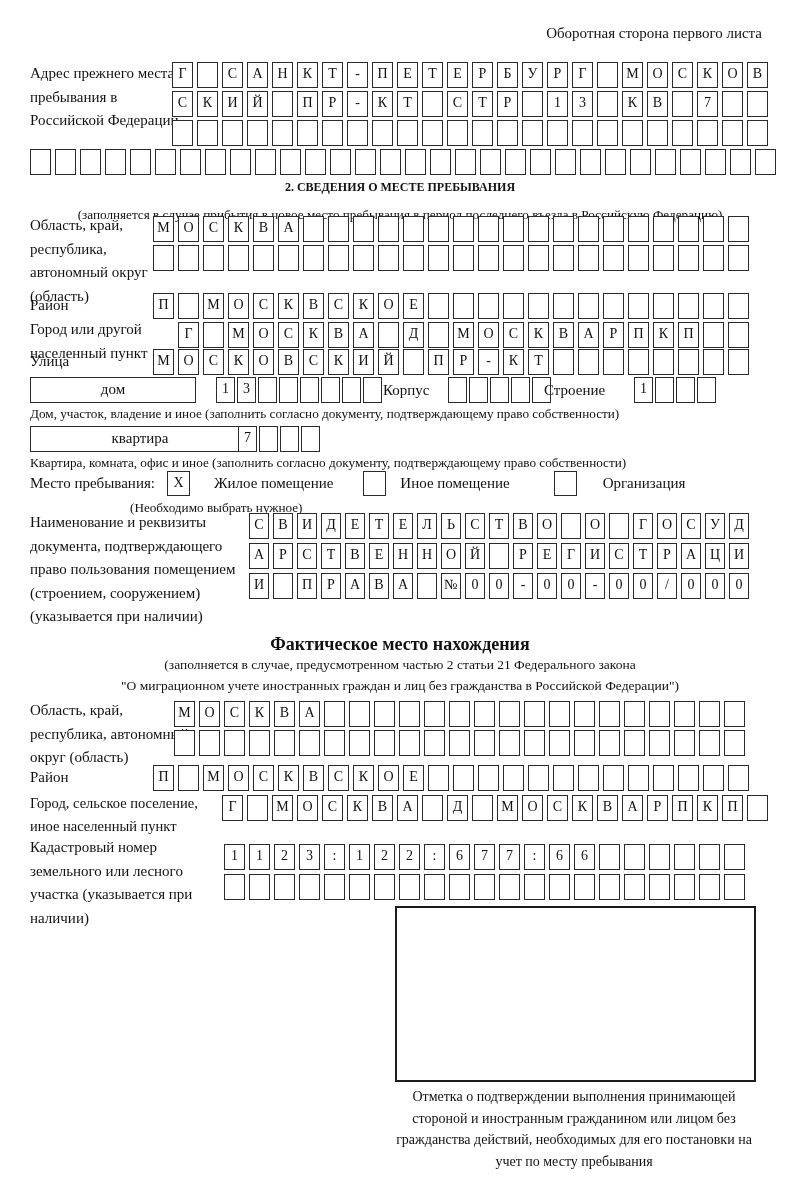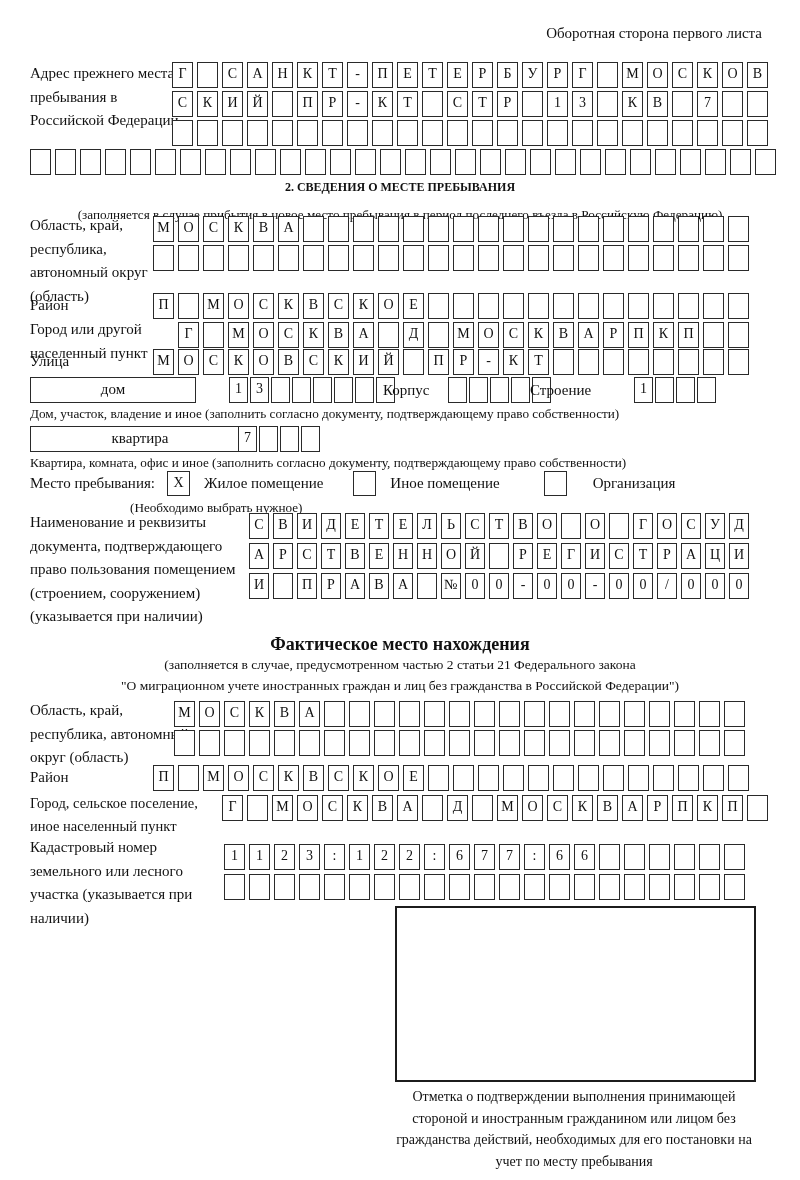--- a/index.html
+++ b/index.html
@@ -59,35 +59,35 @@
 <div class="abs lbl" style="left:30px;top:294px;">Район</div>
 <div class="cellrow" style="left:153px;top:293px;"><span class="cell">П</span><span class="cell">&nbsp;</span><span class="cell">М</span><span class="cell">О</span><span class="cell">С</span><span class="cell">К</span><span class="cell">В</span><span class="cell">С</span><span class="cell">К</span><span class="cell">О</span><span class="cell">Е</span><span class="cell">&nbsp;</span><span class="cell">&nbsp;</span><span class="cell">&nbsp;</span><span class="cell">&nbsp;</span><span class="cell">&nbsp;</span><span class="cell">&nbsp;</span><span class="cell">&nbsp;</span><span class="cell">&nbsp;</span><span class="cell">&nbsp;</span><span class="cell">&nbsp;</span><span class="cell">&nbsp;</span><span class="cell">&nbsp;</span><span class="cell">&nbsp;</span></div>
 
 <div class="abs lbl" style="left:30px;top:318px;width:135px;">Город или другой населенный пункт</div>
 <div class="cellrow" style="left:178px;top:322px;"><span class="cell">Г</span><span class="cell">&nbsp;</span><span class="cell">М</span><span class="cell">О</span><span class="cell">С</span><span class="cell">К</span><span class="cell">В</span><span class="cell">А</span><span class="cell">&nbsp;</span><span class="cell">Д</span><span class="cell">&nbsp;</span><span class="cell">М</span><span class="cell">О</span><span class="cell">С</span><span class="cell">К</span><span class="cell">В</span><span class="cell">А</span><span class="cell">Р</span><span class="cell">П</span><span class="cell">К</span><span class="cell">П</span><span class="cell">&nbsp;</span><span class="cell">&nbsp;</span></div>
 
 <div class="abs lbl" style="left:30px;top:350px;">Улица</div>
 <div class="cellrow" style="left:153px;top:349px;"><span class="cell">М</span><span class="cell">О</span><span class="cell">С</span><span class="cell">К</span><span class="cell">О</span><span class="cell">В</span><span class="cell">С</span><span class="cell">К</span><span class="cell">И</span><span class="cell">Й</span><span class="cell">&nbsp;</span><span class="cell">П</span><span class="cell">Р</span><span class="cell">-</span><span class="cell">К</span><span class="cell">Т</span><span class="cell">&nbsp;</span><span class="cell">&nbsp;</span><span class="cell">&nbsp;</span><span class="cell">&nbsp;</span><span class="cell">&nbsp;</span><span class="cell">&nbsp;</span><span class="cell">&nbsp;</span><span class="cell">&nbsp;</span></div>
 
 <div class="fieldbox" style="left:30px;top:377px;width:166px;">дом</div>
-<div class="cellrow tight" style="left:201px;top:377px;padding-left:28px;"><span class="cell">1</span><span class="cell">3</span><span class="cell">&nbsp;</span><span class="cell">&nbsp;</span><span class="cell">&nbsp;</span><span class="cell">&nbsp;</span><span class="cell">&nbsp;</span><span class="cell">&nbsp;</span></div>
+<div class="cellrow tight" style="left:188px;top:377px;padding-left:28px;"><span class="cell">1</span><span class="cell">3</span><span class="cell">&nbsp;</span><span class="cell">&nbsp;</span><span class="cell">&nbsp;</span><span class="cell">&nbsp;</span><span class="cell">&nbsp;</span><span class="cell">&nbsp;</span></div>
 <div class="inline-lbl" style="left:383px;top:377px;">Корпус</div>
 <div class="cellrow tight" style="left:448px;top:377px;"><span class="cell">&nbsp;</span><span class="cell">&nbsp;</span><span class="cell">&nbsp;</span><span class="cell">&nbsp;</span><span class="cell">&nbsp;</span></div>
-<div class="inline-lbl" style="left:530px;top:377px;">Строение</div>
+<div class="inline-lbl" style="left:544px;top:377px;">Строение</div>
 <div class="cellrow tight" style="left:634px;top:377px;"><span class="cell">1</span><span class="cell">&nbsp;</span><span class="cell">&nbsp;</span><span class="cell">&nbsp;</span></div>
 <div class="abs cap" style="left:30px;top:406px;">Дом, участок, владение и иное (заполнить согласно документу, подтверждающему право собственности)</div>
 
 <div class="fieldbox" style="left:30px;top:426px;width:220px;">квартира</div>
 <div class="cellrow tight" style="left:238px;top:426px;"><span class="cell">7</span><span class="cell">&nbsp;</span><span class="cell">&nbsp;</span><span class="cell">&nbsp;</span></div>
 <div class="abs cap" style="left:30px;top:455px;">Квартира, комната, офис и иное (заполнить согласно документу, подтверждающему право собственности)</div>
 
 <div class="mesto-row">
   <span>Место пребывания:</span>
   <span class="cb" style="margin-left:12px;">X</span>
-  <span style="margin-left:14px;">Жилое помещение</span>
+  <span style="margin-left:24px;">Жилое помещение</span>
   <span class="cb" style="margin-left:30px;"></span>
   <span style="margin-left:14px;">Иное помещение</span>
   <span class="cb" style="margin-left:44px;"></span>
   <span style="margin-left:26px;">Организация</span>
 </div>
 <div class="abs cap" style="left:130px;top:500px;width:400px;text-align:left;">(Необходимо выбрать нужное)</div>
 
 <div class="abs lbl" style="left:30px;top:511px;width:215px;">Наименование и реквизиты документа, подтверждающего право пользования помещением (строением, сооружением) (указывается при наличии)</div>
 <div class="cellrow sm" style="left:249px;top:513px;"><span class="cell">С</span><span class="cell">В</span><span class="cell">И</span><span class="cell">Д</span><span class="cell">Е</span><span class="cell">Т</span><span class="cell">Е</span><span class="cell">Л</span><span class="cell">Ь</span><span class="cell">С</span><span class="cell">Т</span><span class="cell">В</span><span class="cell">О</span><span class="cell">&nbsp;</span><span class="cell">О</span><span class="cell">&nbsp;</span><span class="cell">Г</span><span class="cell">О</span><span class="cell">С</span><span class="cell">У</span><span class="cell">Д</span></div>
 <div class="cellrow sm" style="left:249px;top:543px;"><span class="cell">А</span><span class="cell">Р</span><span class="cell">С</span><span class="cell">Т</span><span class="cell">В</span><span class="cell">Е</span><span class="cell">Н</span><span class="cell">Н</span><span class="cell">О</span><span class="cell">Й</span><span class="cell">&nbsp;</span><span class="cell">Р</span><span class="cell">Е</span><span class="cell">Г</span><span class="cell">И</span><span class="cell">С</span><span class="cell">Т</span><span class="cell">Р</span><span class="cell">А</span><span class="cell">Ц</span><span class="cell">И</span></div>

